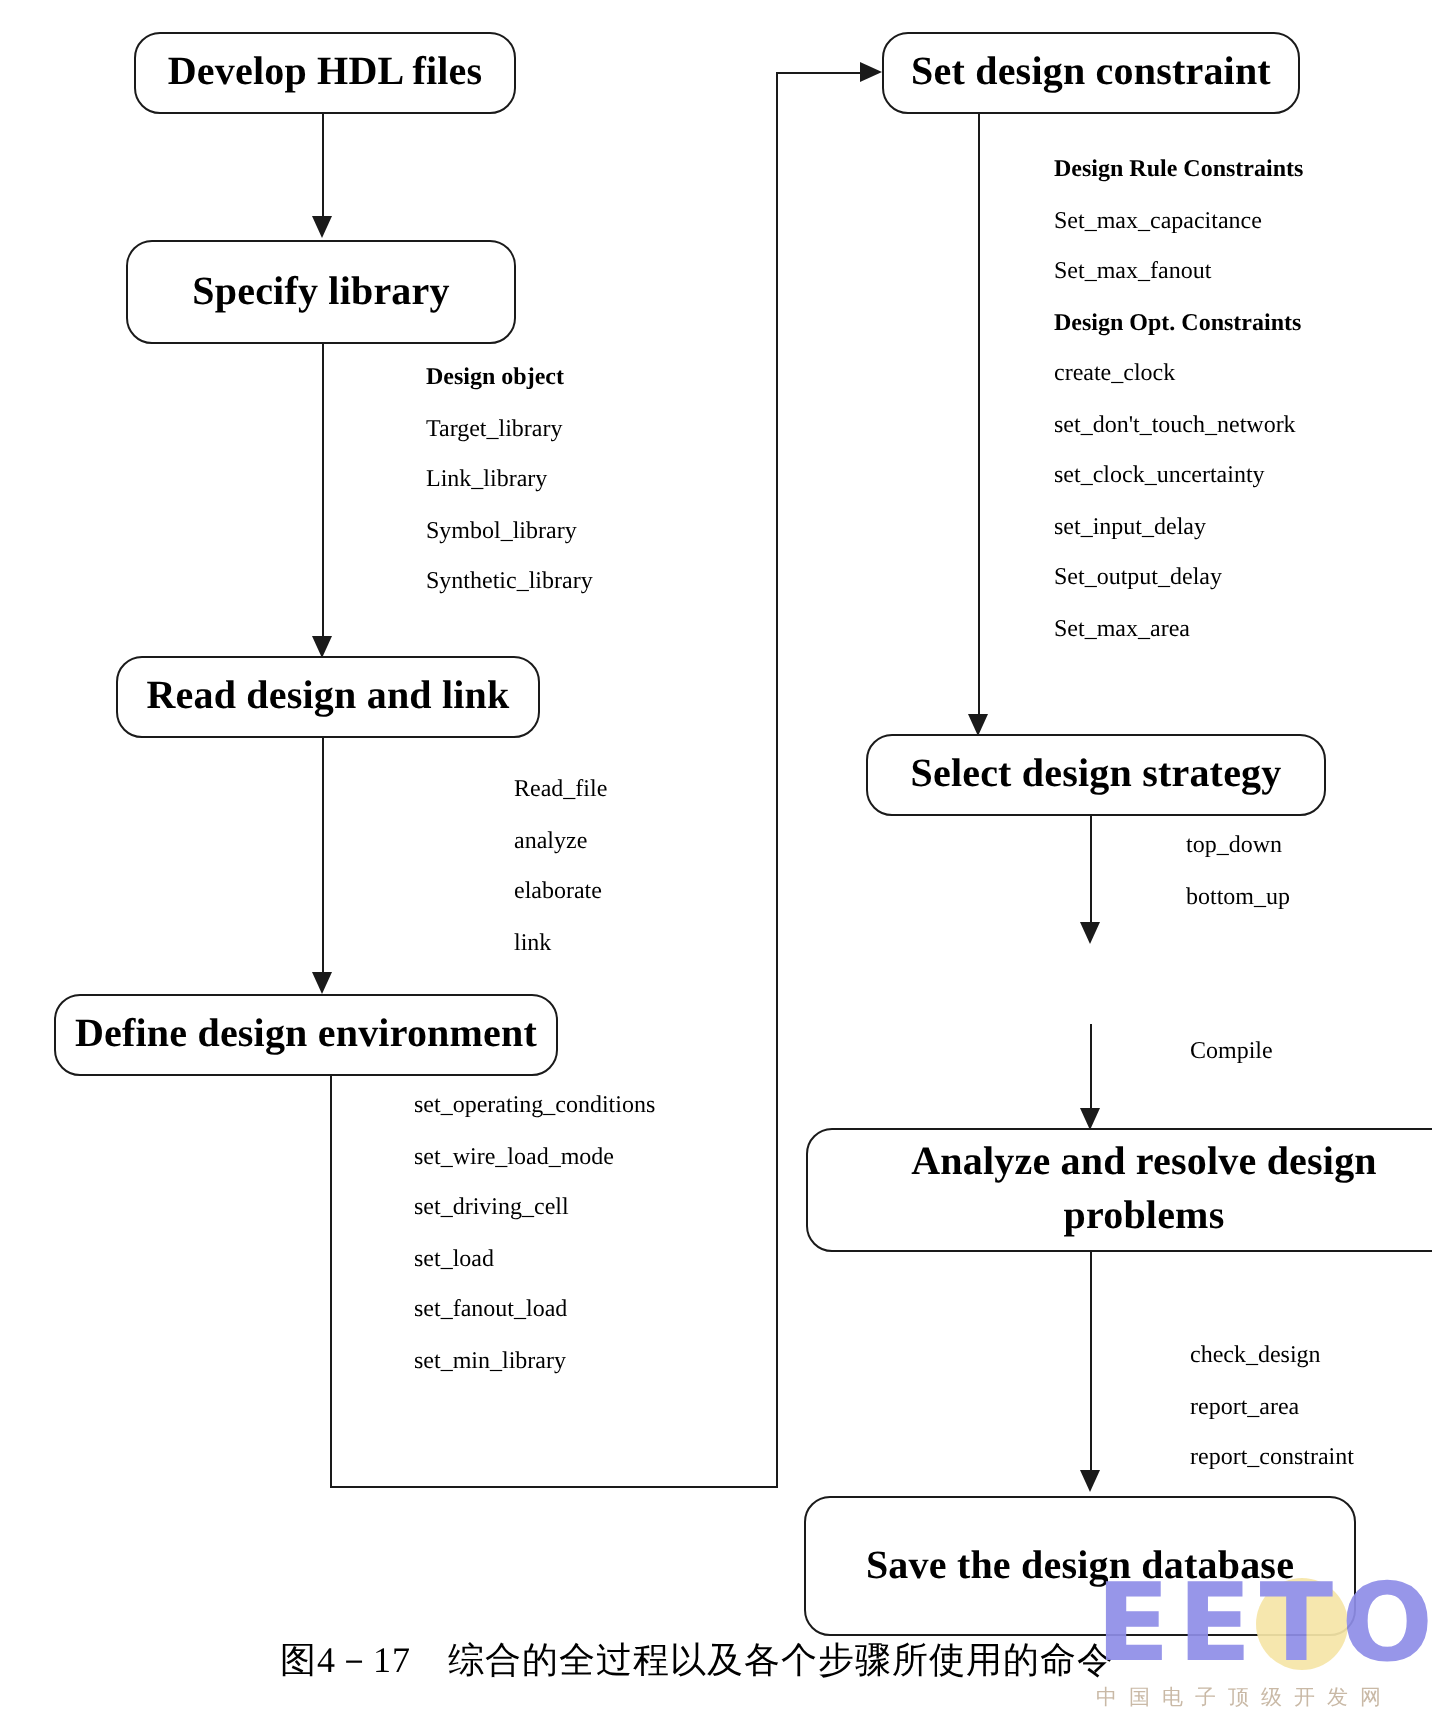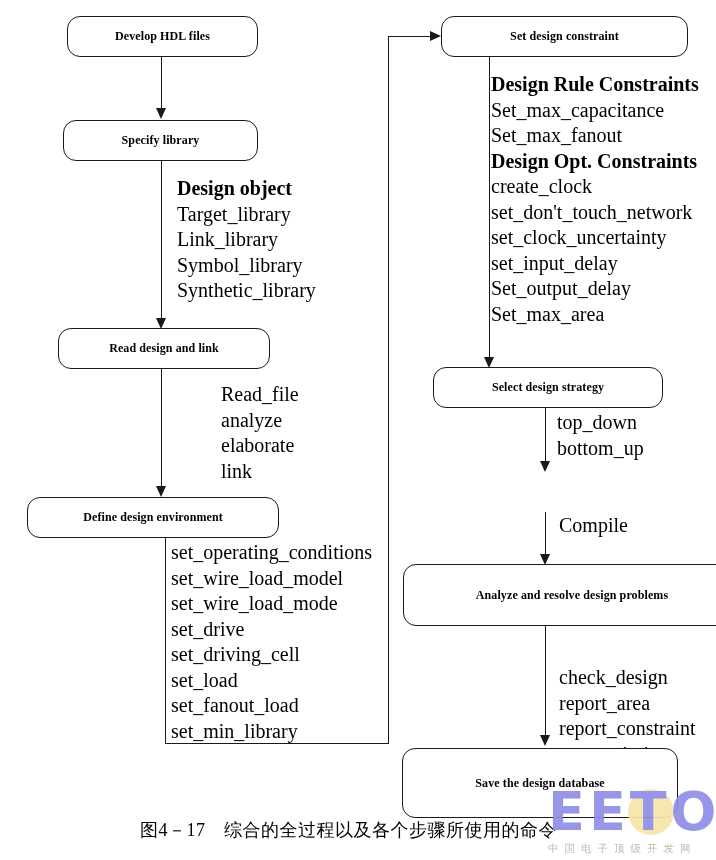--- a/index.html
+++ b/index.html
@@ -18,23 +18,23 @@
   
   .node{
     position:absolute;
     box-sizing:border-box;
     border:1.6px solid #1a1a1a;
     border-radius:13px;
     background:#ffffff;
     display:flex;
     align-items:center;
     justify-content:center;
-    text-align:left;
+    text-align:center;
     font-weight:bold;
-    font-size:12px;
+    font-size:20px;
     line-height:1.25;
     letter-spacing:.1px;
     z-index:3;
   }
   .node.two-line{ line-height:1.35; }
 
   
   .vline{
     position:absolute;
     width:0;
@@ -60,24 +60,25 @@
     width:0;height:0;
     border-top:5.5px solid transparent;
     border-bottom:5.5px solid transparent;
     border-left:11px solid #1a1a1a;
     z-index:2;
   }
 
   
   .cmdlist{
     position:absolute;
-    font-size:20px;
+    font-size:12px;
     line-height:25.5px;
     white-space:nowrap;
     z-index:2;
+    padding-left:36px;
   }
   .cmdlist .cmd{ display:block; }
   .cmdlist .cmd.hdr{ font-weight:bold; }
 
   
   .caption{
     position:absolute;
     font-size:18px;
     white-space:nowrap;
     letter-spacing:.5px;
@@ -120,21 +121,21 @@
 </head>
 <body>
 
 <div id="page">
 
   <div class="node" style="left:67px;top:16px;width:191px;height:41px;">Develop HDL files</div>
 
   <div class="vline" style="left:161px;top:57px;height:52px;"></div>
   <div class="arrow-down" style="left:155.5px;top:108px;"></div>
 
-  <div class="node" style="left:63px;top:120px;width:195px;height:41px;">Specify library</div>
+  <div class="node" style="left:63px;top:120px;width:195px;height:52px;">Specify library</div>
 
   <div class="vline" style="left:161px;top:161px;height:158px;"></div>
   <div class="arrow-down" style="left:155.5px;top:318px;"></div>
 
   <div class="cmdlist" style="left:177px;top:176px;">
     <span class="cmd hdr">Design object</span>
     <span class="cmd">Target_library</span>
     <span class="cmd">Link_library</span>
     <span class="cmd">Symbol_library</span>
     <span class="cmd">Synthetic_library</span>
@@ -151,35 +152,33 @@
     <span class="cmd">elaborate</span>
     <span class="cmd">link</span>
   </div>
 
   <div class="node" style="left:27px;top:497px;width:252px;height:41px;">Define design environment</div>
 
   <div class="vline" style="left:165px;top:538px;height:205px;"></div>
 
   <div class="cmdlist" style="left:171px;top:540px;">
     <span class="cmd">set_operating_conditions</span>
-    <span class="cmd">set_wire_load_model</span>
     <span class="cmd">set_wire_load_mode</span>
-    <span class="cmd">set_drive</span>
     <span class="cmd">set_driving_cell</span>
     <span class="cmd">set_load</span>
     <span class="cmd">set_fanout_load</span>
     <span class="cmd">set_min_library</span>
   </div>
 
   <div class="hline" style="left:165px;top:743px;width:224px;"></div>
   <div class="vline" style="left:388px;top:36px;height:707px;"></div>
   <div class="hline" style="left:388px;top:36px;width:44px;"></div>
   <div class="arrow-right" style="left:430px;top:30.5px;"></div>
 
-  <div class="node" style="left:441px;top:16px;width:247px;height:41px;">Set design constraint</div>
+  <div class="node" style="left:441px;top:16px;width:209px;height:41px;">Set design constraint</div>
 
   <div class="vline" style="left:489px;top:57px;height:301px;"></div>
   <div class="arrow-down" style="left:483.5px;top:357px;"></div>
 
   <div class="cmdlist" style="left:491px;top:72px;">
     <span class="cmd hdr">Design Rule Constraints</span>
     <span class="cmd">Set_max_capacitance</span>
     <span class="cmd">Set_max_fanout</span>
     <span class="cmd hdr">Design Opt. Constraints</span>
     <span class="cmd">create_clock</span>

